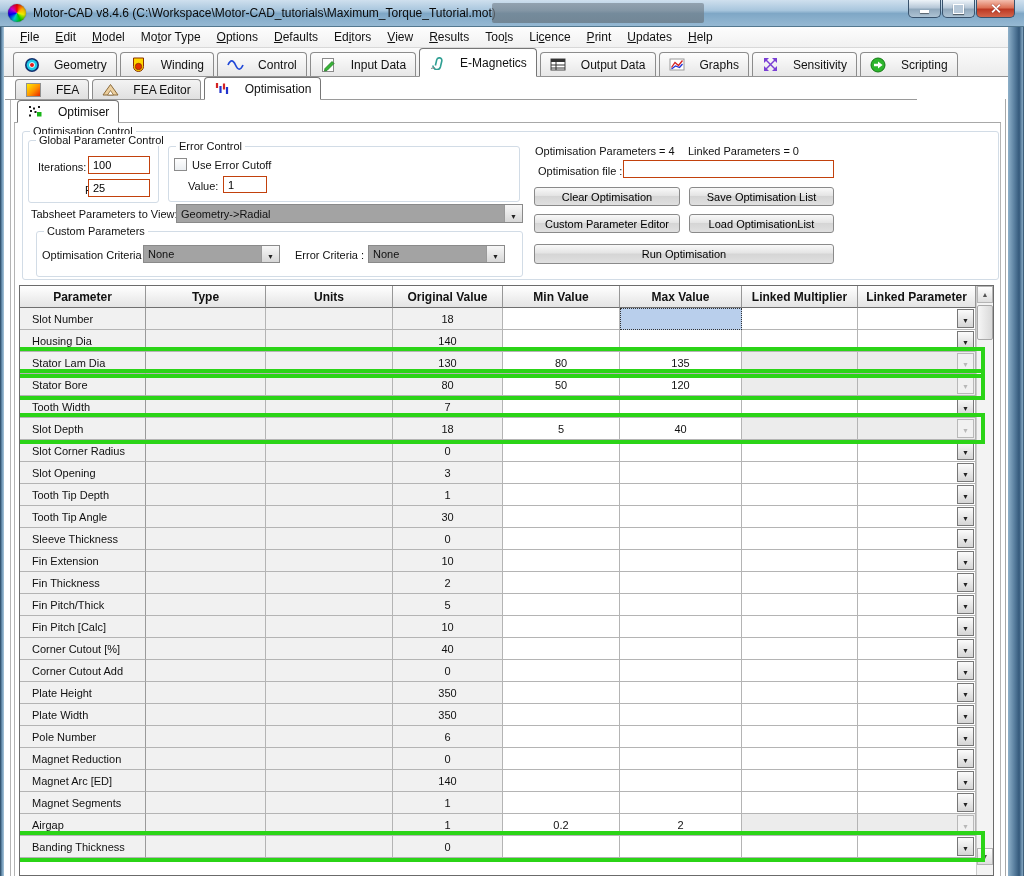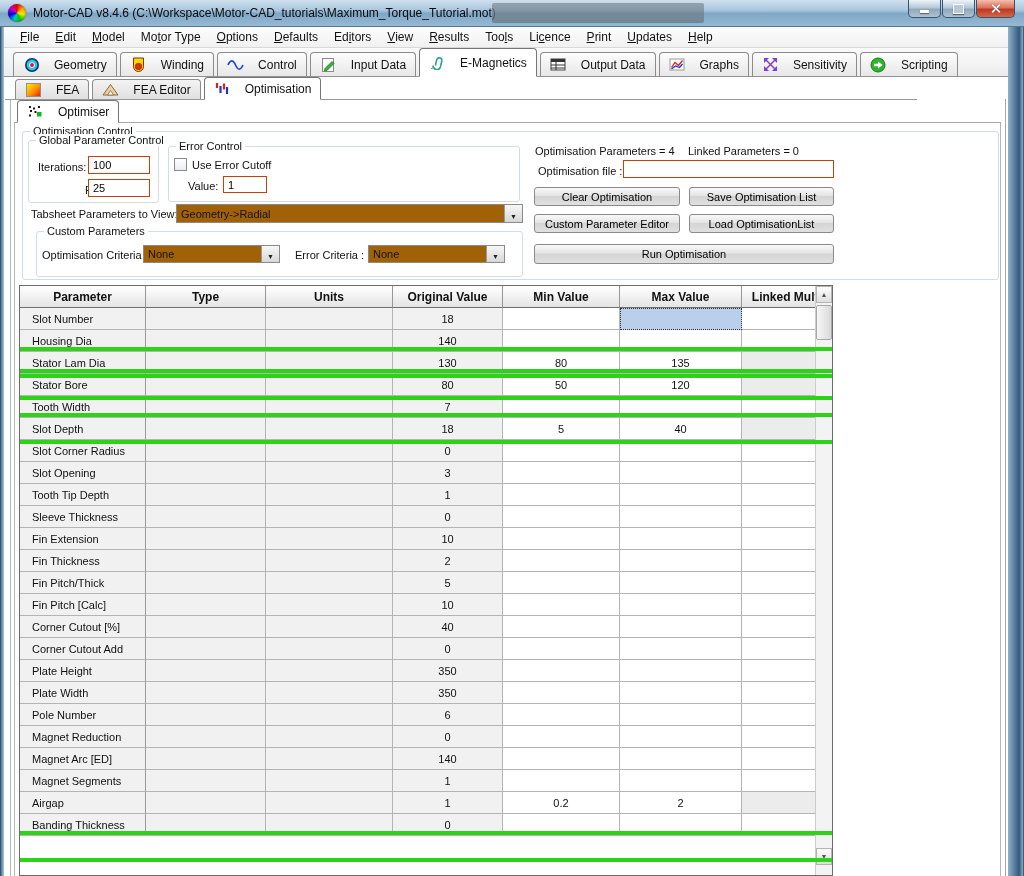--- a/index.html
+++ b/index.html
@@ -68,34 +68,34 @@
     border-left:1px solid #b4b4b4;border-right:1px solid #a8a8a8;box-sizing:border-box;}
   #page-inner{position:absolute;left:14px;top:122px;width:987px;height:754px;z-index:1;
     border-left:1px solid #b4b4b4;border-right:1px solid #b4b4b4;box-sizing:border-box;}
 
   
   .groupbox{position:absolute;border:1px solid #d2dce6;border-radius:3px;box-sizing:border-box;z-index:3;}
   .gb-label{position:absolute;top:-7px;left:7px;background:#fff;padding:0 3px;font-size:11px;white-space:nowrap;}
   .lab{position:absolute;font-size:11px;white-space:nowrap;z-index:4;}
   .tfield{position:absolute;border:1px solid #c2410c;background:#fff;font-size:11px;
     padding:1px 4px;box-sizing:border-box;font-family:inherit;z-index:4;}
-  .combo{position:absolute;border:1px solid #8a8a8a;background:#a16207;display:flex;align-items:center;
+  .combo{position:absolute;border:1px solid #8a8a8a;background:#a3a3a3;display:flex;align-items:center;
     box-sizing:border-box;z-index:4;}
   .combo .ctext{flex:1;font-size:11px;padding-left:4px;white-space:nowrap;overflow:hidden;}
   .combo .cbtn{width:17px;align-self:stretch;border-left:1px solid #9a9a9a;
     background:linear-gradient(#f7f7f7,#d7d7d7);display:flex;align-items:center;justify-content:center;}
   .arrow-down::before{content:"▼";font-size:7px;color:#222;line-height:1;}
   .checkbox{position:absolute;width:13px;height:13px;border:1px solid #8b8b8b;
     background:linear-gradient(#fefefe,#ebeef1);box-sizing:border-box;z-index:4;}
   .btn{position:absolute;border:1px solid #8a8a8a;border-radius:3px;font-size:11px;font-family:inherit;
     background:linear-gradient(#f9f9f9,#e4e4e4 45%,#d5d5d5 50%,#e0e0e0);z-index:4;
     display:flex;align-items:center;justify-content:center;box-sizing:border-box;}
 
   
-  #grid-wrap{position:absolute;left:19px;top:285px;width:814px;height:591px;z-index:2;
+  #grid-wrap{position:absolute;left:19px;top:285px;width:975px;height:591px;z-index:2;
     border:1px solid #6b6b6b;background:#fff;box-sizing:border-box;overflow:hidden;}
   #grid-header,.grow{display:grid;grid-template-columns:126px 120px 127px 110px 117px 122px 116px 118px;}
   .hcell{height:22px;box-sizing:border-box;border-right:1px solid #979797;border-bottom:1px solid #6f6f6f;
     background:linear-gradient(#ffffff,#e4e4e4);font-weight:bold;font-size:12px;
     display:flex;align-items:center;justify-content:center;white-space:nowrap;}
   #grid-body{position:relative;}
   .cell{height:22px;box-sizing:border-box;border-right:1px solid #b4b4b4;border-bottom:1px solid #b4b4b4;
     font-size:11px;display:flex;align-items:center;overflow:hidden;white-space:nowrap;}
   .gray{background:#f1f1f1;}  .white{background:#fff;}  .gray2{background:#ececec;}
   .num{justify-content:center;}
@@ -500,20 +500,34 @@
         <div class="cell white num"></div>
         <div class="cell num white"></div>
         <div class="cell num white"></div>
         <div class="cell lpcell white">
           <button class="ddbtn">
             <span class="arrow-down"></span>
           </button>
         </div>
       </div>
       <div class="grow">
+        <div class="cell gray pname">Tooth Tip Angle</div>
+        <div class="cell gray"></div>
+        <div class="cell gray"></div>
+        <div class="cell gray num">30</div>
+        <div class="cell white num"></div>
+        <div class="cell num white"></div>
+        <div class="cell num white"></div>
+        <div class="cell lpcell white">
+          <button class="ddbtn">
+            <span class="arrow-down"></span>
+          </button>
+        </div>
+      </div>
+      <div class="grow">
         <div class="cell gray pname">Sleeve Thickness</div>
         <div class="cell gray"></div>
         <div class="cell gray"></div>
         <div class="cell gray num">0</div>
         <div class="cell white num"></div>
         <div class="cell num white"></div>
         <div class="cell num white"></div>
         <div class="cell lpcell white">
           <button class="ddbtn">
             <span class="arrow-down"></span>

